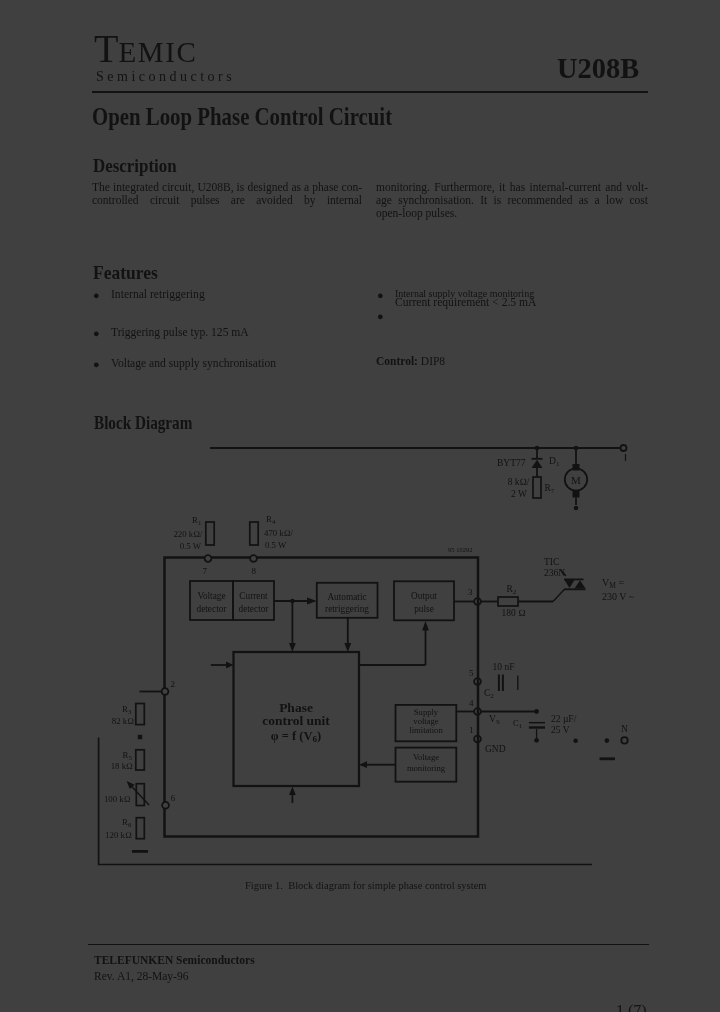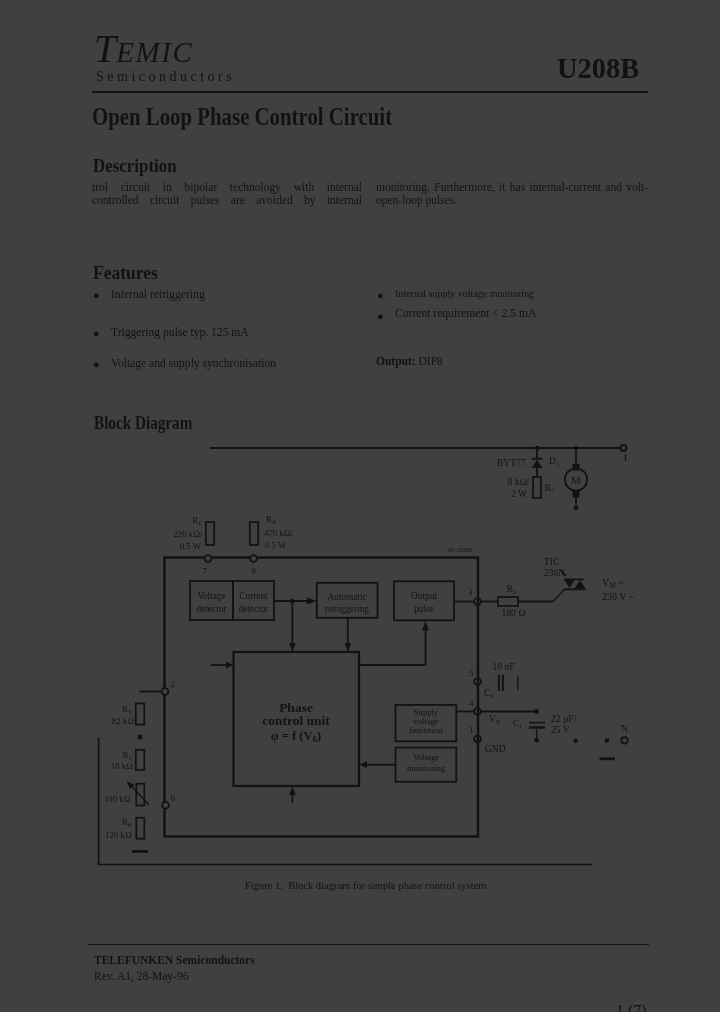--- a/index.html
+++ b/index.html
@@ -4,52 +4,53 @@
 <style>
   html,body{margin:0;padding:0;}
   body{width:720px;height:1012px;background:#404040;font-family:"Liberation Serif",serif;color:#121212;position:relative;overflow:hidden;}
   .abs{position:absolute;}
   .b{font-weight:bold;}
   .jline{text-align:justify;text-align-last:justify;}
 </style>
 </head>
 <body>
 
-<div class="abs" style="left:94px;top:29px;font-style:italic;">
+<div class="abs" style="left:94px;top:29px;">
   <span style="font-size:40px;line-height:1;">T</span><span style="font-size:29px;letter-spacing:1.6px;">EMIC</span>
 </div>
 <div class="abs" style="left:96px;top:68.5px;font-size:14px;letter-spacing:3.5px;">Semiconductors</div>
 <div class="abs b" style="left:557px;top:52px;font-size:29px;transform:scaleX(0.98);transform-origin:left;">U208B</div>
 <div class="abs" style="left:92px;top:90.5px;width:556px;height:2px;background:#121212;"></div>
 
 <div class="abs b" style="left:92px;top:103px;font-size:24.5px;transform:scaleX(0.85);transform-origin:left;white-space:nowrap;">Open Loop Phase Control Circuit</div>
 
 <div class="abs b" style="left:93px;top:155px;font-size:19px;transform:scaleX(0.89);transform-origin:left;">Description</div>
 <div class="abs" style="left:92px;top:181px;width:270px;font-size:11.5px;line-height:13.1px;">
-  <div class="jline">trol circuit in bipolar technology with internal</div>
+  <div class="jline">The integrated circuit, U208B, is designed as a phase con-</div>
   <div class="jline">controlled circuit pulses are avoided by internal</div>
 </div>
 <div class="abs" style="left:376px;top:181px;width:272px;font-size:11.5px;line-height:13.1px;">
   <div class="jline">monitoring. Furthermore, it has internal-current and volt-</div>
+  <div class="jline">age synchronisation. It is recommended as a low cost</div>
   <div>open-loop pulses.</div>
 </div>
 
 <div class="abs b" style="left:93px;top:262px;font-size:19px;transform:scaleX(0.92);transform-origin:left;">Features</div>
 <div class="abs" style="left:93px;top:289px;font-size:11px;">●<span style="font-size:11px;"></span></div>
 <div class="abs" style="left:111px;top:288px;font-size:11.6px;">Internal retriggering</div>
 <div class="abs" style="left:93px;top:327px;font-size:11px;">●</div>
 <div class="abs" style="left:111px;top:326px;font-size:11.6px;">Triggering pulse typ. 125 mA</div>
 <div class="abs" style="left:93px;top:358px;font-size:11px;">●</div>
 <div class="abs" style="left:111px;top:357px;font-size:11.6px;">Voltage and supply synchronisation</div>
 
 <div class="abs" style="left:377px;top:289px;font-size:11px;">●</div>
 <div class="abs" style="left:395px;top:288px;font-size:10px;text-align:center;">Internal supply voltage monitoring</div>
 <div class="abs" style="left:377px;top:310px;font-size:11px;">●</div>
-<div class="abs" style="left:395px;top:307px;font-size:11.6px;">Current requirement &lt; 2.5 mA</div>
-<div class="abs" style="left:376px;top:355px;font-size:11.5px;"><span class="b">Output:</span> DIP8</div>
+<div class="abs" style="left:395px;top:296px;font-size:11.6px;">Current requirement &lt; 2.5 mA</div>
+<div class="abs" style="left:376px;top:355px;font-size:11.5px;"><span class="b">Control:</span> DIP8</div>
 
 <div class="abs b" style="left:94px;top:412px;font-size:19px;transform:scaleX(0.8);transform-origin:left;">Block Diagram</div>
 
 <svg class="abs" style="left:0;top:0;" width="720" height="1012" viewBox="0 0 720 1012" fill="none" stroke="none">
 <g stroke="#121212" stroke-width="1.8" fill="none">
 
   <path d="M210,448 H620"></path>
   <circle cx="623.5" cy="448" r="3"></circle>
   <path d="M625.5,454 V461" stroke-width="1.2"></path>
 

